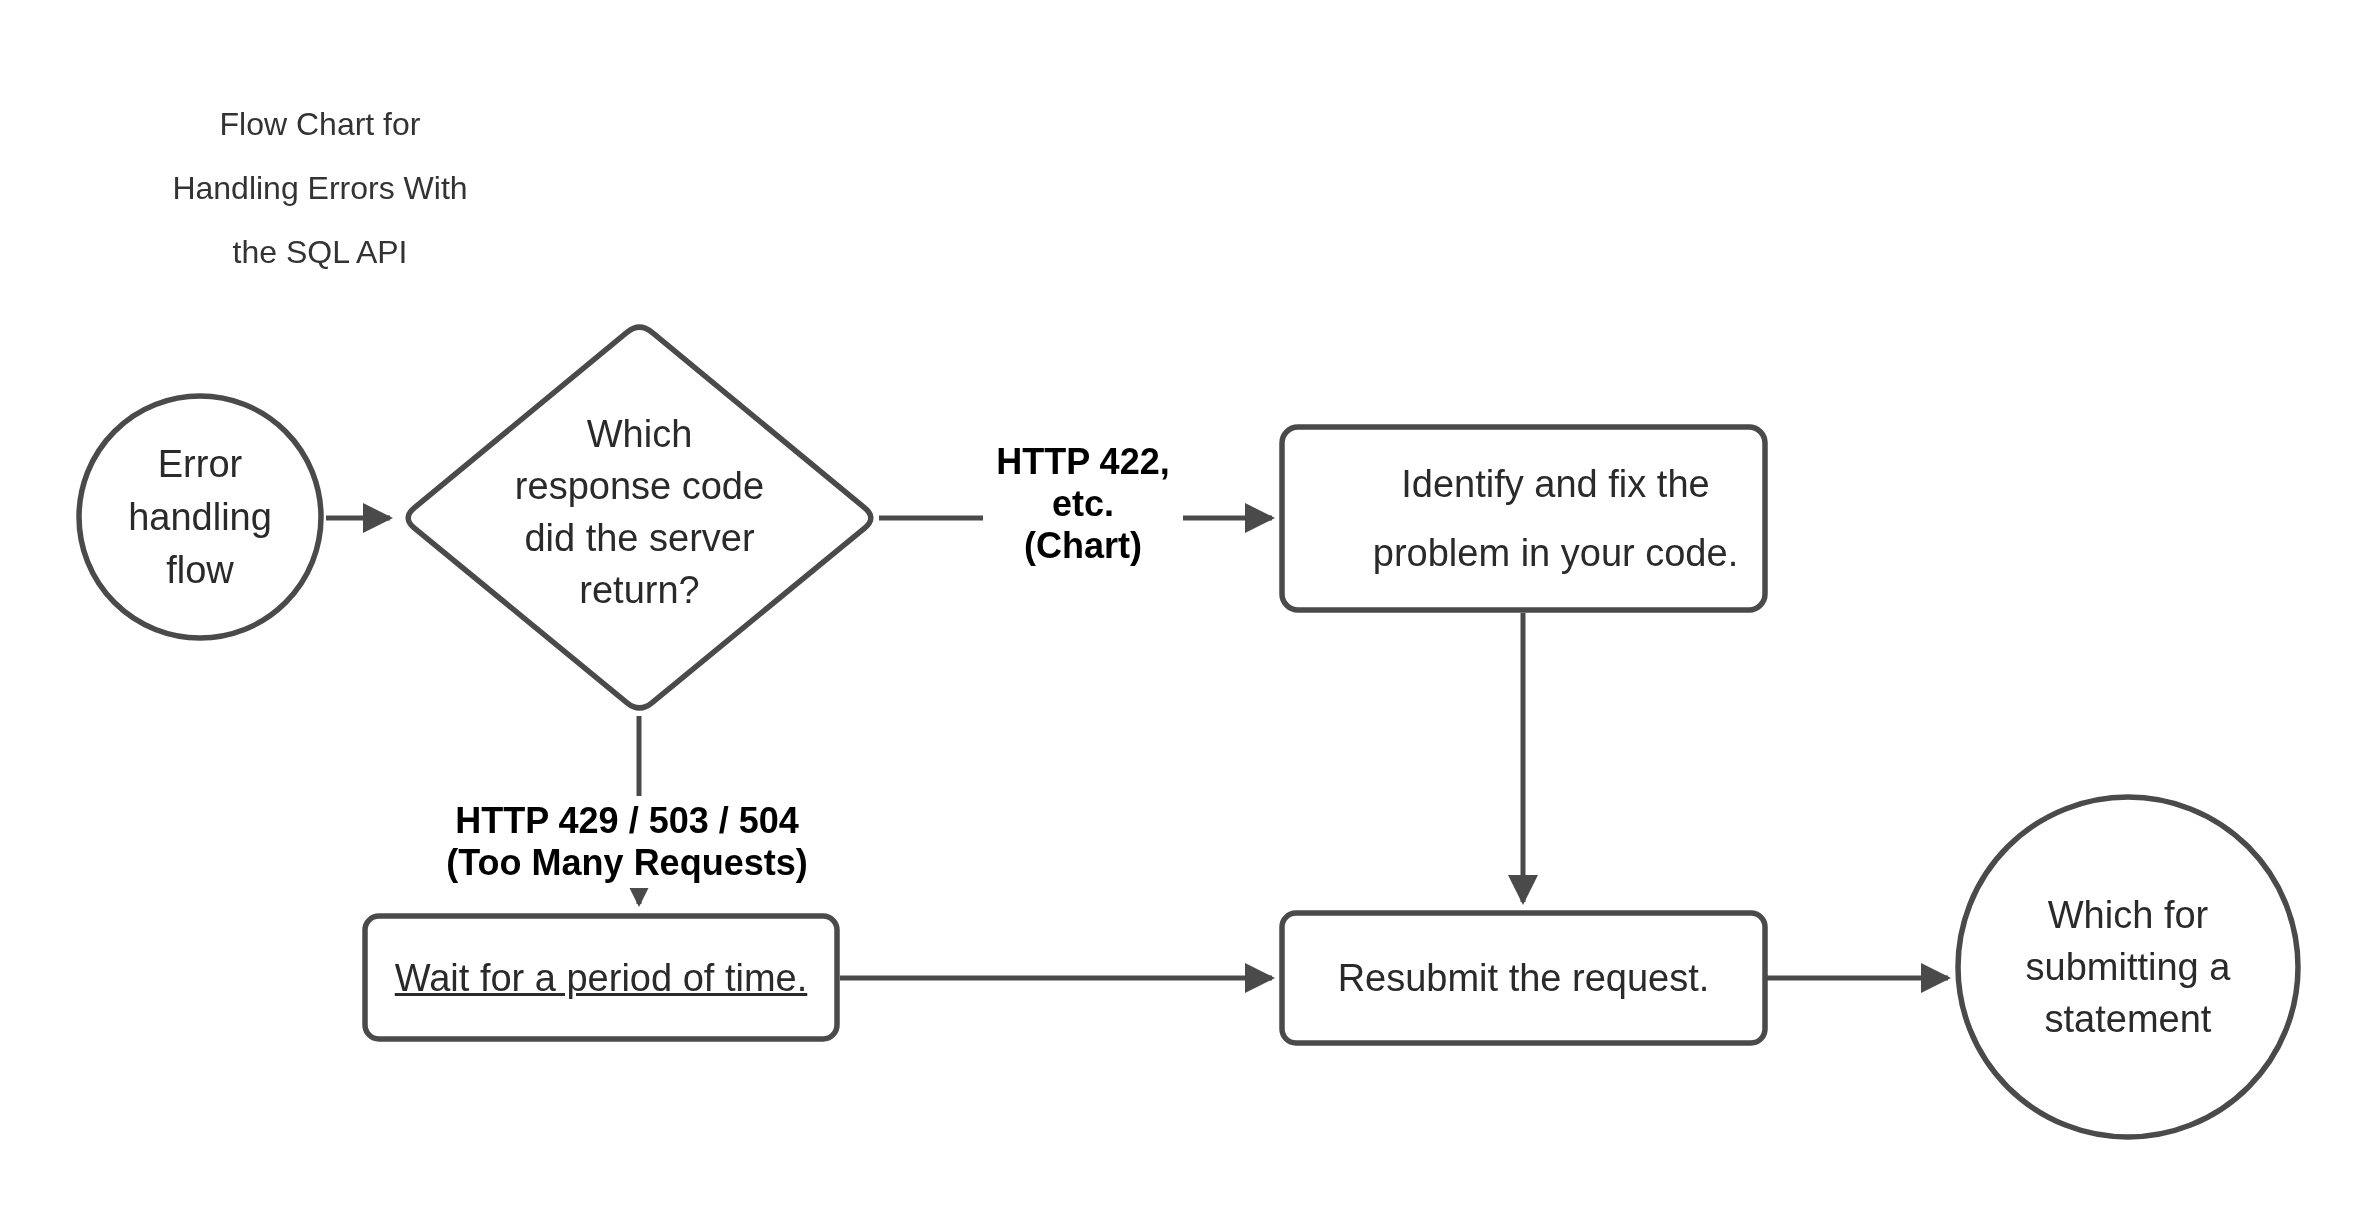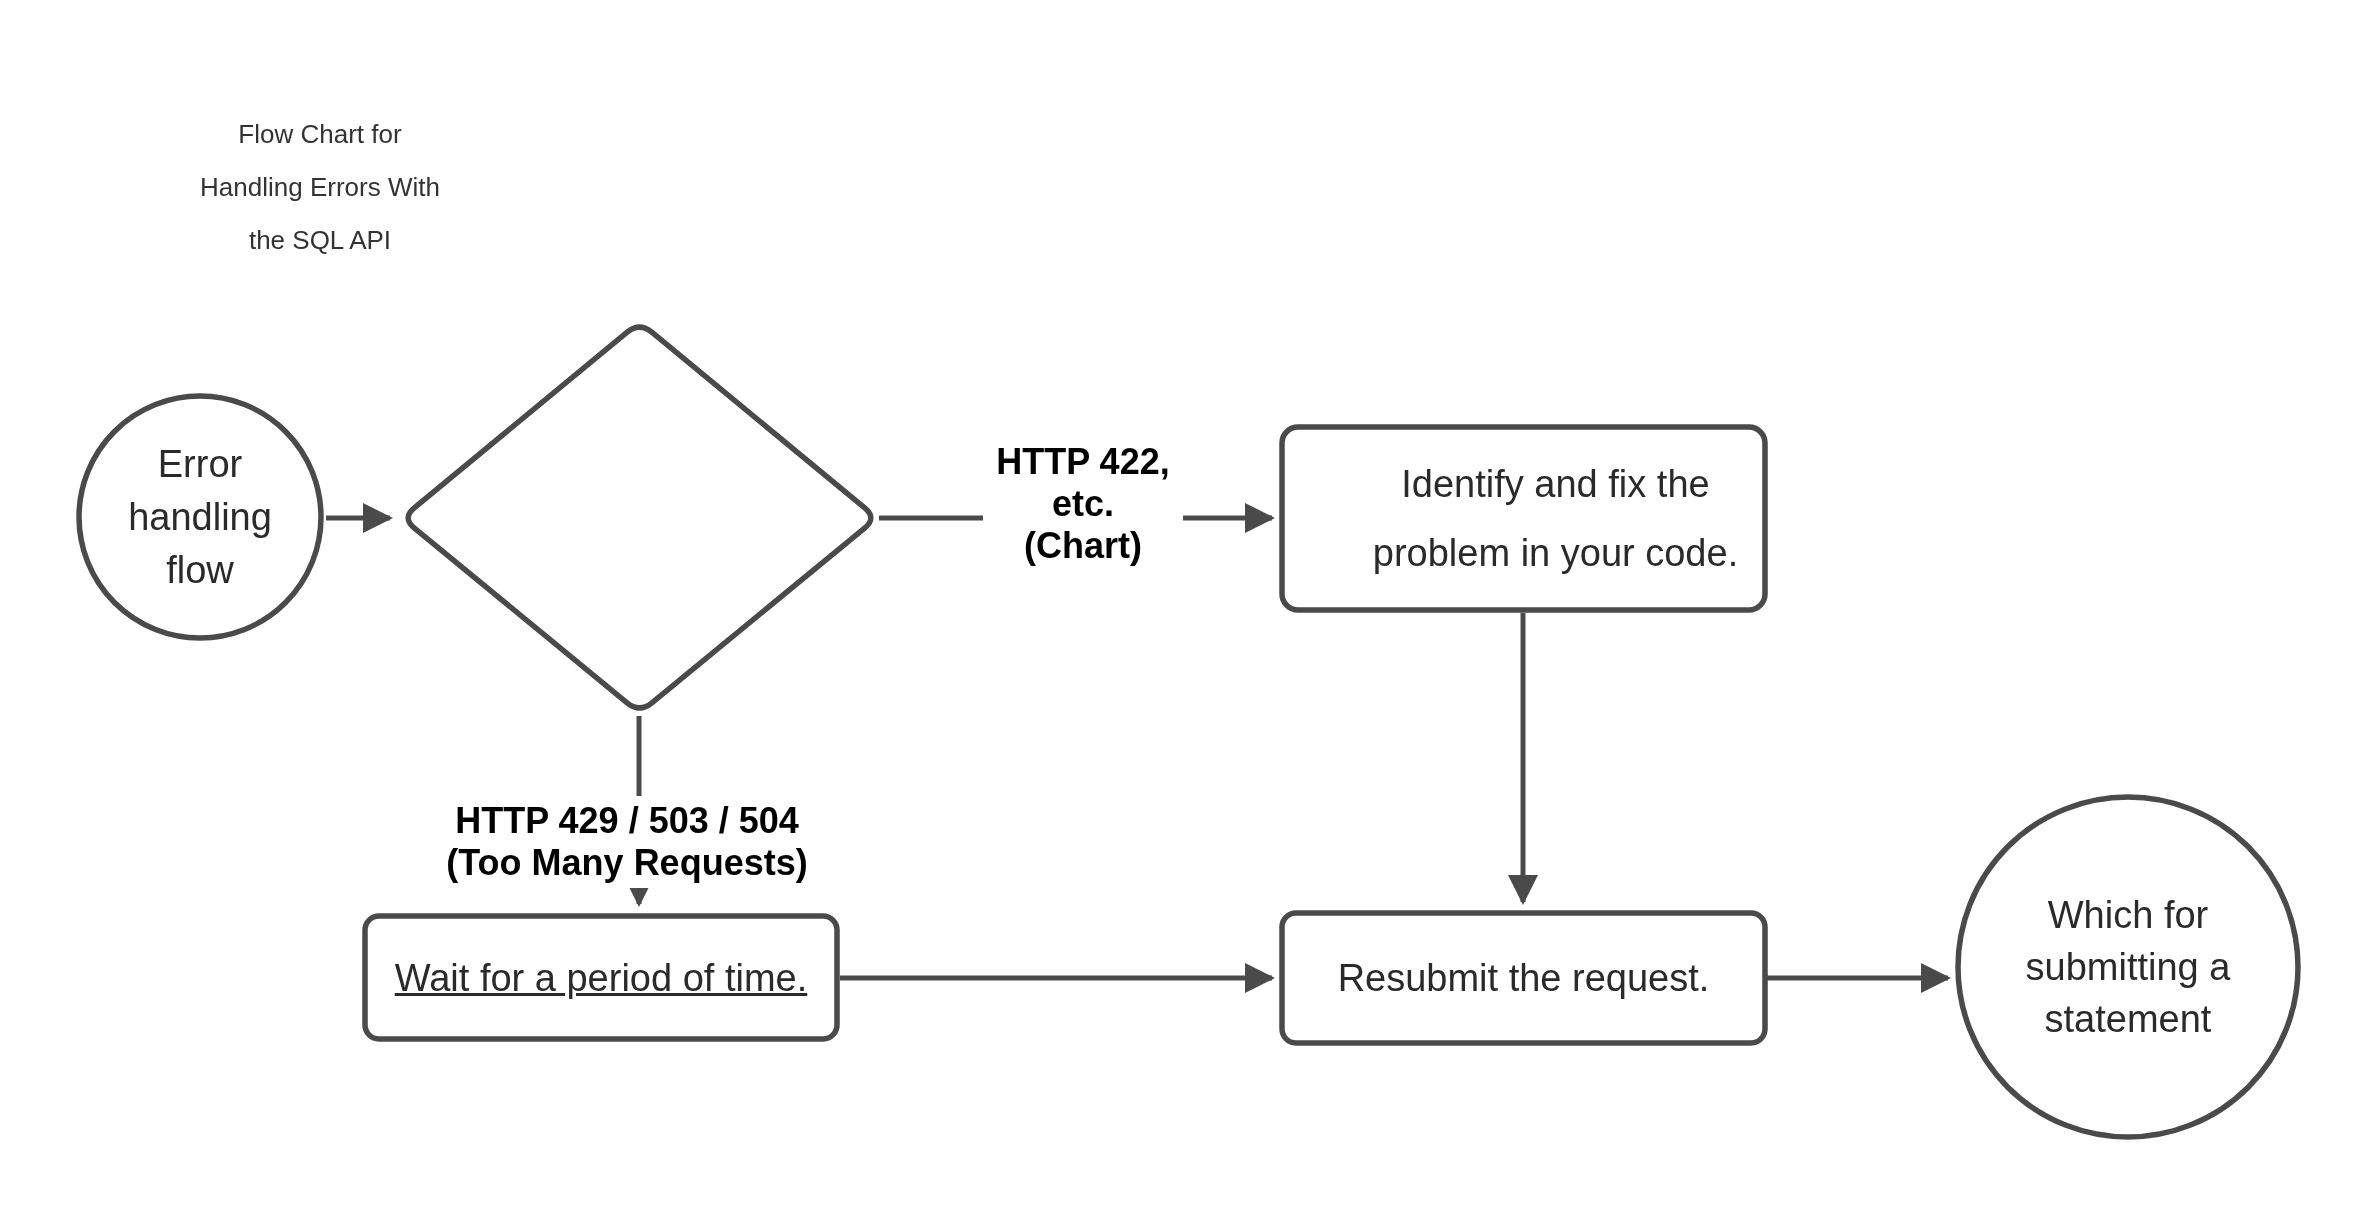--- a/index.html
+++ b/index.html
@@ -22,21 +22,21 @@
   .conn{stroke:var(--shape-stroke);stroke-width:5px;fill:none;}
   .arrowhead{fill:var(--shape-stroke);}
   .txt{
     position:absolute;
     display:flex;align-items:center;justify-content:center;
     text-align:center;white-space:pre-line;
     color:var(--node-text);
     font-size:38px;line-height:52px;
   }
   .title{
-    font-size:26px;line-height:53px;color:var(--title-text);
+    font-size:32px;line-height:64px;color:var(--title-text);
   }
   .edge-label{
     position:absolute;
     display:flex;align-items:center;justify-content:center;
     text-align:center;white-space:pre-line;
     background:var(--background);
     color:var(--edge-label-text);
     font-weight:bold;
     font-size:36px;line-height:42px;
   }
@@ -69,20 +69,24 @@
   </svg>
 
   <div class="txt title" style="left:90px;top:105px;width:460px;height:165px;">Flow Chart for
 Handling Errors With
 the SQL API</div>
 
   <div class="txt" style="left:79px;top:396px;width:242px;height:242px;line-height:53px;">Error
 handling
 flow</div>
 
+  <div class="txt" style="left:440px;top:383px;width:399px;height:258px;">Which
+response code
+did the server
+return?</div>
 
   <div class="txt" style="left:1314px;top:427px;width:483px;height:183px;line-height:69px;">Identify and fix the
 problem in your code.</div>
 
   <div class="txt" style="left:365px;top:916px;width:472px;height:123px;text-decoration:underline;">Wait for a period of time.</div>
 
   <div class="txt" style="left:1282px;top:913px;width:483px;height:130px;">Resubmit the request.</div>
 
   <div class="txt" style="left:1958px;top:797px;width:340px;height:340px;">Which for
 submitting a

